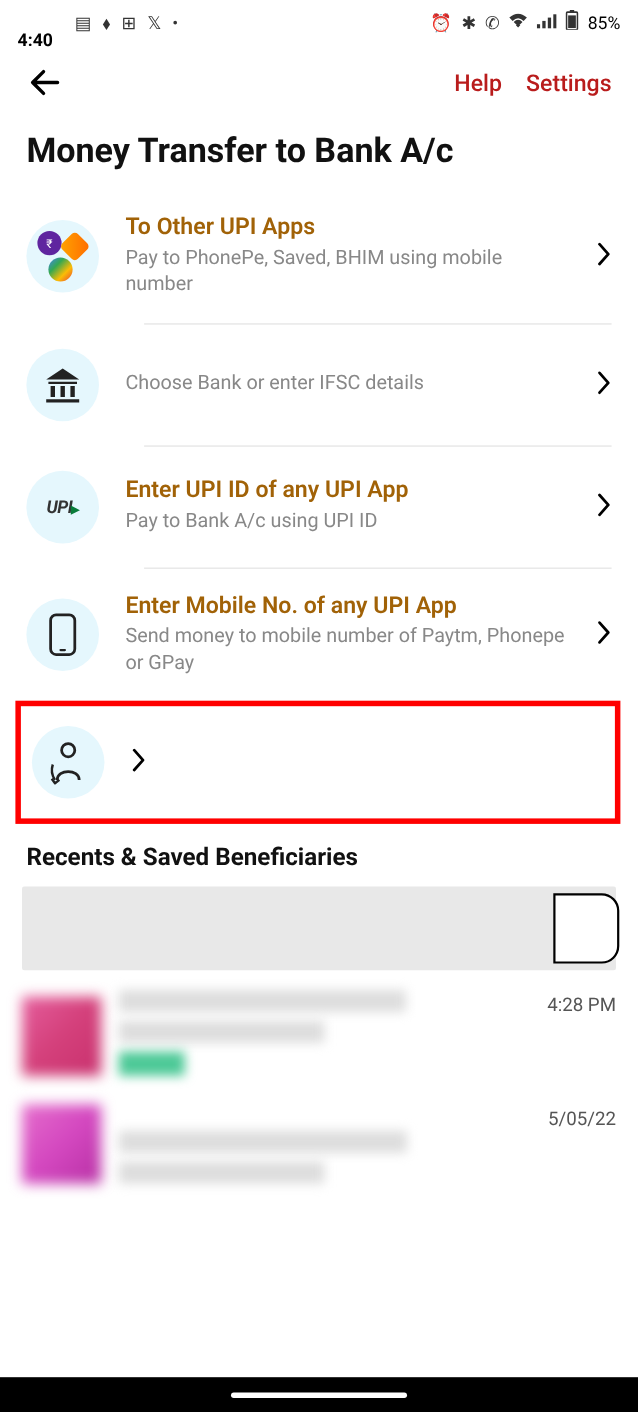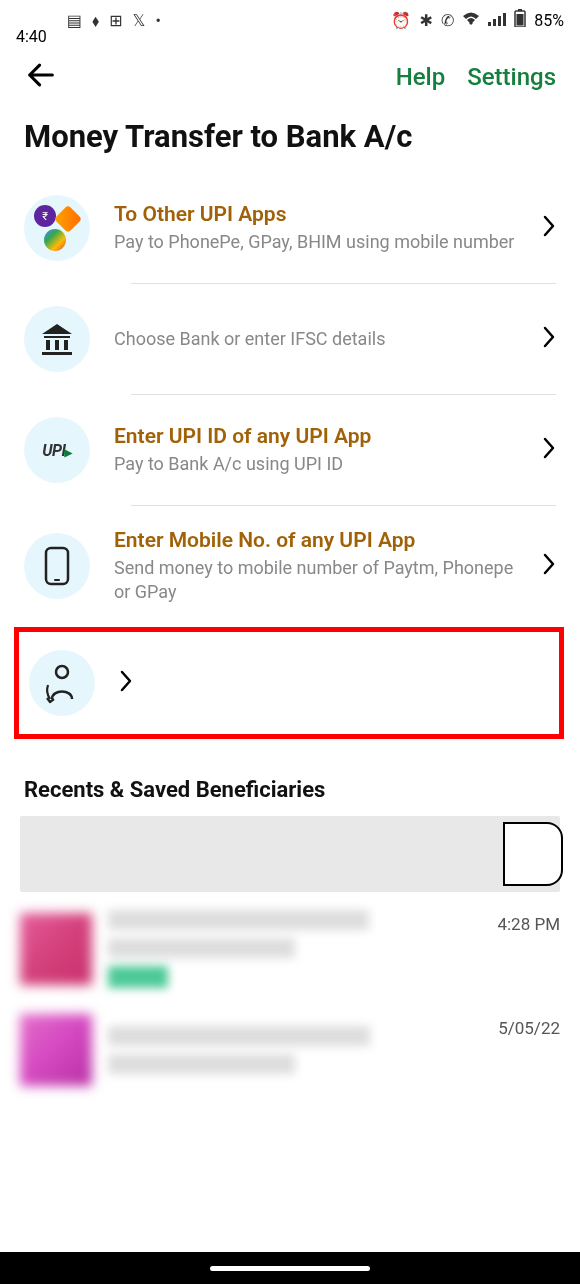--- a/index.html
+++ b/index.html
@@ -27,41 +27,41 @@
       display: flex;
       align-items: center;
       gap: 10px;
     }
     .status-right {
       display: flex;
       align-items: center;
       gap: 8px;
     }
     .status-time {
-      font-weight: 400;
+      font-weight: 700;
       margin-right: 10px;
       margin-top: 32px;
     }
     .status-icon {
       font-size: 16px;
       color: #333;
     }
     .header {
       display: flex;
       justify-content: space-between;
       align-items: center;
       padding: 18px 24px 8px;
     }
     .header-right {
       display: flex;
       gap: 22px;
     }
     .header-link {
-      color: #15803d;
-      font-size: 24px;
+      color: #b91c1c;
+      font-size: 21px;
       font-weight: 500;
     }
     .page-title {
       font-size: 31px;
       font-weight: 700;
       color: #111;
       padding: 14px 24px 18px;
     }
     .option-list {
       padding: 0 0 0 24px;
@@ -110,21 +110,20 @@
       padding: 14px 6px 14px 10px;
     }
     .highlighted-box .option-item {
       padding: 4px 6px 4px 0;
     }
     .section-title {
       font-size: 22px;
       font-weight: 700;
       color: #111;
       padding: 18px 24px 14px;
-      margin-top: 20px;
     }
     .recents-area {
       padding: 0 20px;
     }
     .blur-row-1 {
       background: #e8e8e8;
       height: 76px;
       border-radius: 2px;
       position: relative;
       margin-bottom: 10px;
@@ -134,21 +133,21 @@
       right: -3px;
       top: 6px;
       width: 60px;
       height: 64px;
       border: 2px solid #000;
       border-radius: 0 16px 16px 0;
       background: #fff;
     }
     .recent-row {
       display: flex;
-      align-items: center;
+      align-items: flex-end;
       gap: 16px;
       padding: 8px 0 18px;
     }
     .blur-avatar {
       width: 72px;
       height: 72px;
       flex-shrink: 0;
       filter: blur(6px);
     }
     .blur-pink1 {
@@ -299,21 +298,21 @@
   <div class="option-item">
     <div class="option-icon-wrap">
       <div class="upi-apps-icon">
         <span class="app-dot1">₹</span>
         <span class="app-dot2"></span>
         <span class="app-dot3"></span>
       </div>
     </div>
     <div class="option-content">
       <div class="option-title">To Other UPI Apps</div>
-      <div class="option-subtitle">Pay to PhonePe, GPay, BHIM using mobile number</div>
+      <div class="option-subtitle">Pay to PhonePe, Saved, BHIM using mobile number</div>
     </div>
     <span class="option-chevron">
       <svg width="14" height="24" viewBox="0 0 14 24">
           <path d="M3 3L11 12L3 21" stroke="#000" stroke-width="2.5" fill="none" stroke-linecap="round" stroke-linejoin="round"></path>
         </svg>
     </span>
   </div>
   <div class="option-divider"></div>
 
   <div class="option-item">

